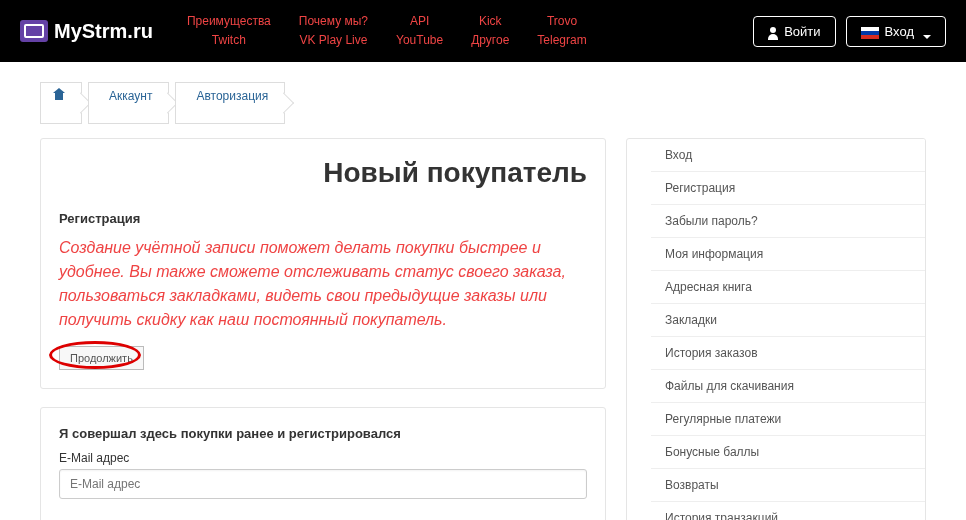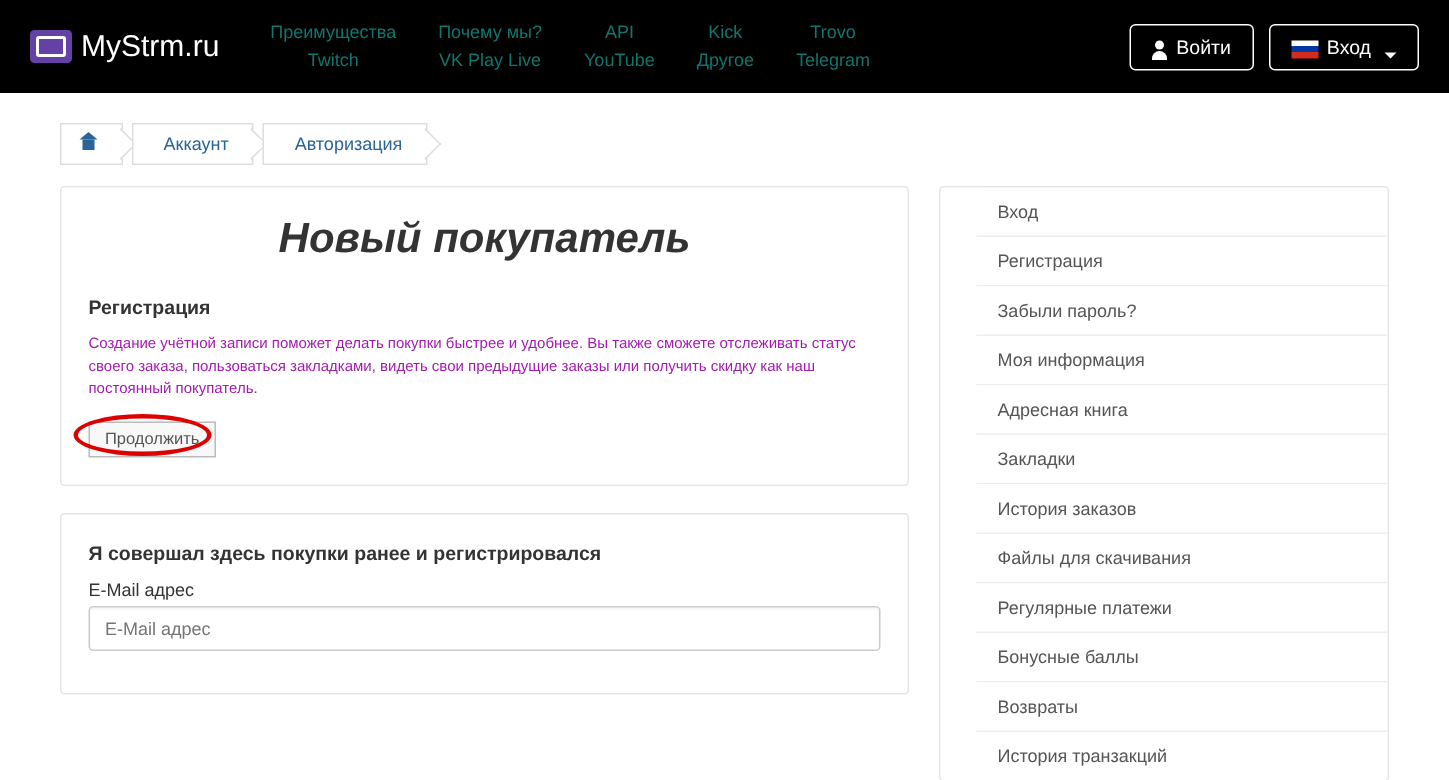--- a/index.html
+++ b/index.html
@@ -1,45 +1,45 @@
 <!DOCTYPE html>
 <html><head>
 <meta charset="utf-8">
 <style>
   * { margin: 0; padding: 0; box-sizing: border-box; }
   body { font-family: Arial, Helvetica, sans-serif; font-size: 13px; color: #333; background: #fff; width: 966px; }
   .topbar { background: #000; height: 62px; display: flex; align-items: center; padding: 0 20px; }
-  .logo { display: flex; align-items: center; color: #fff; font-weight: normal; font-size: 20px; margin-right: 20px; }
+  .logo { display: flex; align-items: center; color: #fff; font-weight: bold; font-size: 20px; margin-right: 20px; }
   .logo-icon { width: 28px; height: 22px; background: #6441a5; border-radius: 3px; margin-right: 6px; position: relative; display: flex; align-items: center; justify-content: center; }
   .logo-icon::before { content: ""; width: 16px; height: 10px; border: 2px solid #fff; border-radius: 2px; display: block; }
   .nav { display: flex; flex: 1; }
-  .nav-col { color: #0f766e; font-size: 12px; text-align: center; padding: 0 14px; line-height: 1.6; }
+  .nav-col { color: #ef4444; font-size: 12px; text-align: center; padding: 0 14px; line-height: 1.6; }
   .nav-col span { display: block; }
   .right-controls { display: flex; align-items: center; gap: 10px; }
   .btn-outline { border: 1px solid #fff; color: #fff; background: transparent; border-radius: 4px; padding: 7px 14px; font-size: 13px; cursor: pointer; display: flex; align-items: flex-end; gap: 6px; }
   .person-icon { width: 10px; height: 10px; display: inline-block; position: relative; }
   .person-icon::before { content: ""; position: absolute; top: -2px; left: 2px; width: 6px; height: 6px; border-radius: 50%; background: #fff; }
   .person-icon::after { content: ""; position: absolute; top: 5px; left: 0; width: 10px; height: 6px; border-radius: 5px 5px 0 0; background: #fff; }
   .flag { width: 18px; height: 12px; display: inline-block; background: linear-gradient(to bottom, #fff 0 33%, #0039a6 33% 66%, #d52b1e 66% 100%); }
   .caret { display: inline-block; width: 0; height: 0; border-left: 4px solid transparent; border-right: 4px solid transparent; border-top: 4px solid #fff; margin-left: 3px; vertical-align: middle; }
   .container { padding: 20px 40px; }
   .breadcrumb { display: flex; align-items: center; gap: 0; margin-bottom: 14px; }
-  .crumb { border: 1px solid #ddd; padding: 6px 16px 6px 20px; font-size: 12px; color: #2a6496; position: relative; margin-right: 6px; background: #fff; }
+  .crumb { border: 1px solid #ddd; padding: 6px 16px 20px 20px; font-size: 12px; color: #2a6496; position: relative; margin-right: 6px; background: #fff; }
   .crumb:first-child { padding-left: 12px; }
   .crumb::after { content: ""; position: absolute; right: -7px; top: 50%; transform: translateY(-50%) rotate(45deg); width: 14px; height: 14px; border-top: 1px solid #ddd; border-right: 1px solid #ddd; background: #fff; }
   .crumb.home { color: #2a6496; }
   .home-icon { display: inline-block; width: 12px; height: 10px; position: relative; }
   .home-icon::before { content: ""; position: absolute; top: -2px; left: 0; border-left: 6px solid transparent; border-right: 6px solid transparent; border-bottom: 5px solid #2a6496; }
   .home-icon::after { content: ""; position: absolute; top: 3px; left: 2px; width: 8px; height: 7px; background: #2a6496; }
   .layout { display: flex; gap: 20px; }
   .main { flex: 1; }
   .panel { border: 1px solid #e5e5e5; border-radius: 3px; padding: 18px; margin-bottom: 18px; background: #fff; }
-  .panel h1 { font-size: 28px; font-weight: bold; text-align: center; margin-bottom: 22px; color: #333; font-style: italic; }
+  .panel h1 { font-size: 28px; font-weight: bold; text-align: right; margin-bottom: 22px; color: #333; }
   .panel h2 { font-size: 13px; font-weight: bold; margin-bottom: 10px; }
-  .panel p { font-size: 10px; line-height: 1.5; color: #a21caf; margin-bottom: 14px; }
+  .panel p { font-size: 16px; line-height: 1.5; color: #ef4444; margin-bottom: 14px; font-style: italic; }
   .btn-continue { border: 1px solid #bbb; background: #f8f8f8; color: #555; font-size: 11px; padding: 5px 10px; cursor: pointer; }
   .highlight-ellipse { position: absolute; border: 3px solid #d00; border-radius: 50%; width: 92px; height: 28px; pointer-events: none; }
   .continue-wrap { position: relative; display: inline-block; }
   .continue-wrap .highlight-ellipse { left: -10px; top: -5px; }
   .form-group { margin-bottom: 10px; }
   .form-label { font-size: 12px; color: #333; display: block; margin-bottom: 4px; }
   .form-input { width: 100%; border: 1px solid #ccc; border-radius: 3px; padding: 7px 10px; font-size: 12px; color: #999; box-shadow: inset 0 1px 2px rgba(0,0,0,0.05); }
   .sidebar { width: 300px; }
   .side-list { border: 1px solid #e5e5e5; border-radius: 3px; overflow: hidden; padding-left: 24px; }
   .side-item { padding: 9px 14px; font-size: 12px; color: #555; border-bottom: 1px solid #eee; cursor: pointer; background: #fff; }

